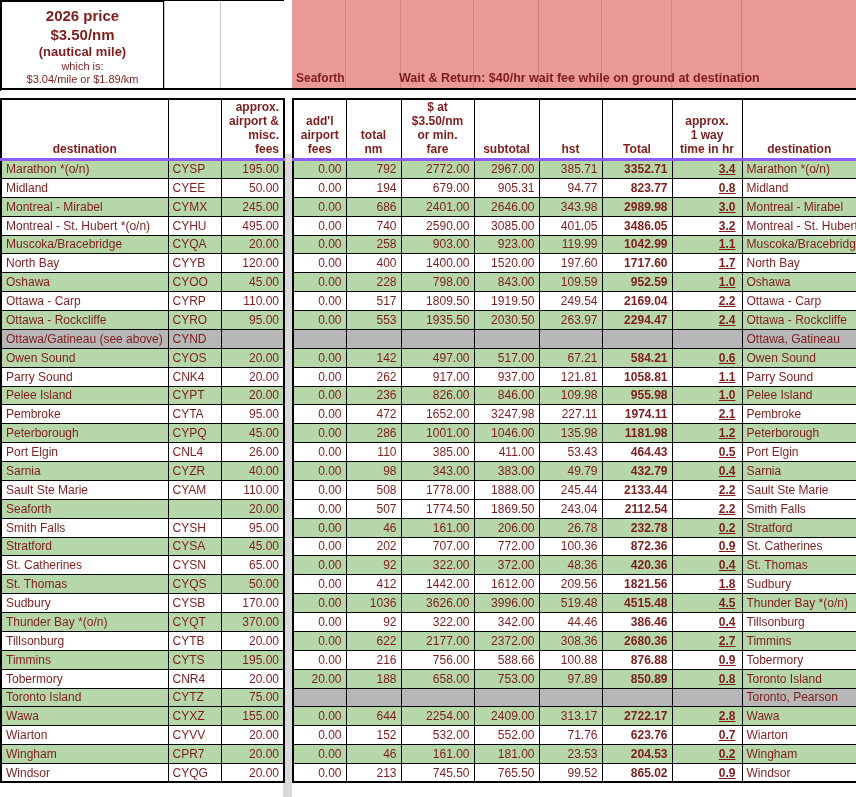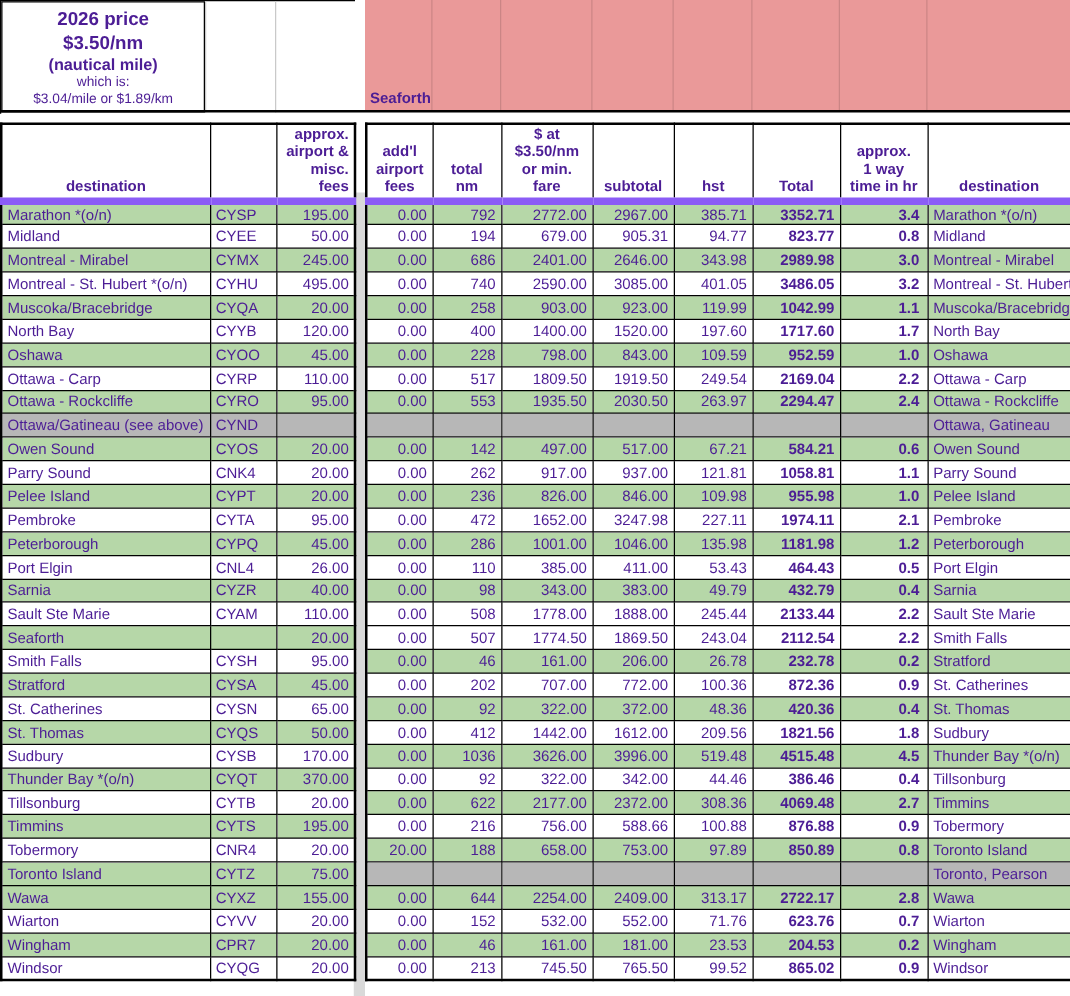--- a/index.html
+++ b/index.html
@@ -1,17 +1,17 @@
 <!DOCTYPE html>
 <html><head>
 <meta charset="utf-8">
 <style>
   html,body{margin:0;padding:0;background:#fff;}
   .sheet{position:relative;width:856px;height:797px;background:#fff;overflow:hidden;
-         font-family:"Liberation Sans",sans-serif;color:#4c1d95;}
+         font-family:"Liberation Sans",sans-serif;color:#7f1d1d;}
   
   .topleft{position:absolute;left:0;top:0;width:283px;height:90px;background:#fff;
            border-top:1px solid #000;border-left:1px solid #000;}
   .gridv{position:absolute;top:0;width:1px;height:89px;background:#c9c9c9;}
   .gridv.g1{left:163px}.gridv.g2{left:219px}
   .pricebox{position:absolute;left:0;top:0;width:163px;height:89px;text-align:center;padding-top:4px;box-sizing:border-box;}
   .pb-big{font-size:15px;font-weight:bold;line-height:19px;}
   .pb-med{font-size:13px;font-weight:bold;line-height:16px;}
   .pb-sm{font-size:11px;line-height:13px;}
   .banner{position:absolute;left:292px;top:0;width:564px;height:88px;background:var(--pink);}
@@ -21,25 +21,25 @@
   .divider{position:absolute;left:0;top:88px;width:856px;height:2px;background:#000;}
   .spacer-strip{position:absolute;left:283px;top:154px;width:9px;height:643px;background:var(--spacer);}
   
   table.tbl{position:absolute;top:98px;border-collapse:collapse;table-layout:fixed;
             border:2px solid #000;font-size:12px;}
   table.left{left:0;width:283px;}
   table.right{left:292px;width:564px;}
   .tbl th,.tbl td{border:1px solid #000;padding:0 4px;overflow:hidden;white-space:nowrap;
                   vertical-align:middle;height:18.88px;box-sizing:border-box;}
   .tbl thead th{height:56px;font-weight:bold;vertical-align:bottom;text-align:center;
-                border-bottom:6px solid #8b5cf6;white-space:pre-line;line-height:14px;padding-bottom:2px;background:#fff;}
+                border-bottom:3px solid #8b5cf6;white-space:pre-line;line-height:14px;padding-bottom:2px;background:#fff;}
   .tbl thead th.ar{text-align:right;}
   td.al{text-align:left;} td.ar{text-align:right;}
   td.bold{font-weight:bold;}
-  td.time{padding-right:6px;}
+  td.time{padding-right:6px;text-decoration:underline;}
   tr.green td{background:var(--green);}
   tr.white td{background:#fff;}
   tr.gray td{background:var(--gray);}
 </style>
 </head>
 <body>
 
 <div class="sheet" style="--green: #b6d7a8; --gray: #b7b7b7; --pink: #ea9999; --spacer: #d9d9d9;">
 
   <div class="topleft">
@@ -56,20 +56,21 @@
 
   <div class="banner">
     <div class="bgrid" style="left:53px"></div>
     <div class="bgrid" style="left:108px"></div>
     <div class="bgrid" style="left:181px"></div>
     <div class="bgrid" style="left:246px"></div>
     <div class="bgrid" style="left:309px"></div>
     <div class="bgrid" style="left:379px"></div>
     <div class="bgrid" style="left:449px"></div>
     <span class="seaforth">Seaforth</span>
+    <span class="waitnote">Wait &amp; Return: $40/hr wait fee while on ground at destination</span>
   </div>
 
   <div class="divider"></div>
   <div class="spacer-strip"></div>
 
   <table class="tbl left">
     <colgroup>
         <col style="width:167px">
         <col style="width:53px">
         <col style="width:63px">
@@ -532,21 +533,21 @@
           <td class="ar bold">386.46</td>
           <td class="ar bold time">0.4</td>
           <td class="al">Tillsonburg</td>
         </tr>
         <tr class="green">
           <td class="ar">0.00</td>
           <td class="ar">622</td>
           <td class="ar">2177.00</td>
           <td class="ar">2372.00</td>
           <td class="ar">308.36</td>
-          <td class="ar bold">4069.48</td>
+          <td class="ar bold">2680.36</td>
           <td class="ar bold time">2.7</td>
           <td class="al">Timmins</td>
         </tr>
         <tr class="white">
           <td class="ar">0.00</td>
           <td class="ar">216</td>
           <td class="ar">756.00</td>
           <td class="ar">588.66</td>
           <td class="ar">100.88</td>
           <td class="ar bold">876.88</td>

